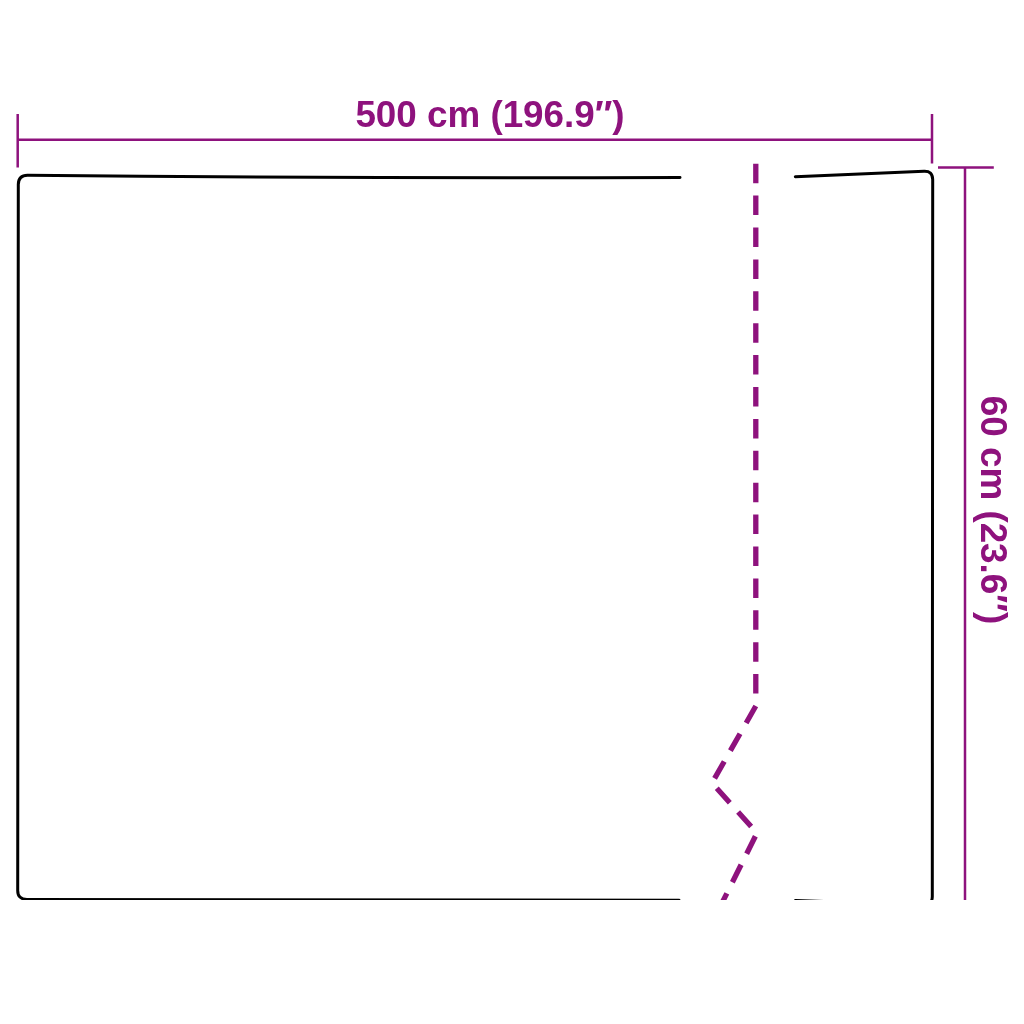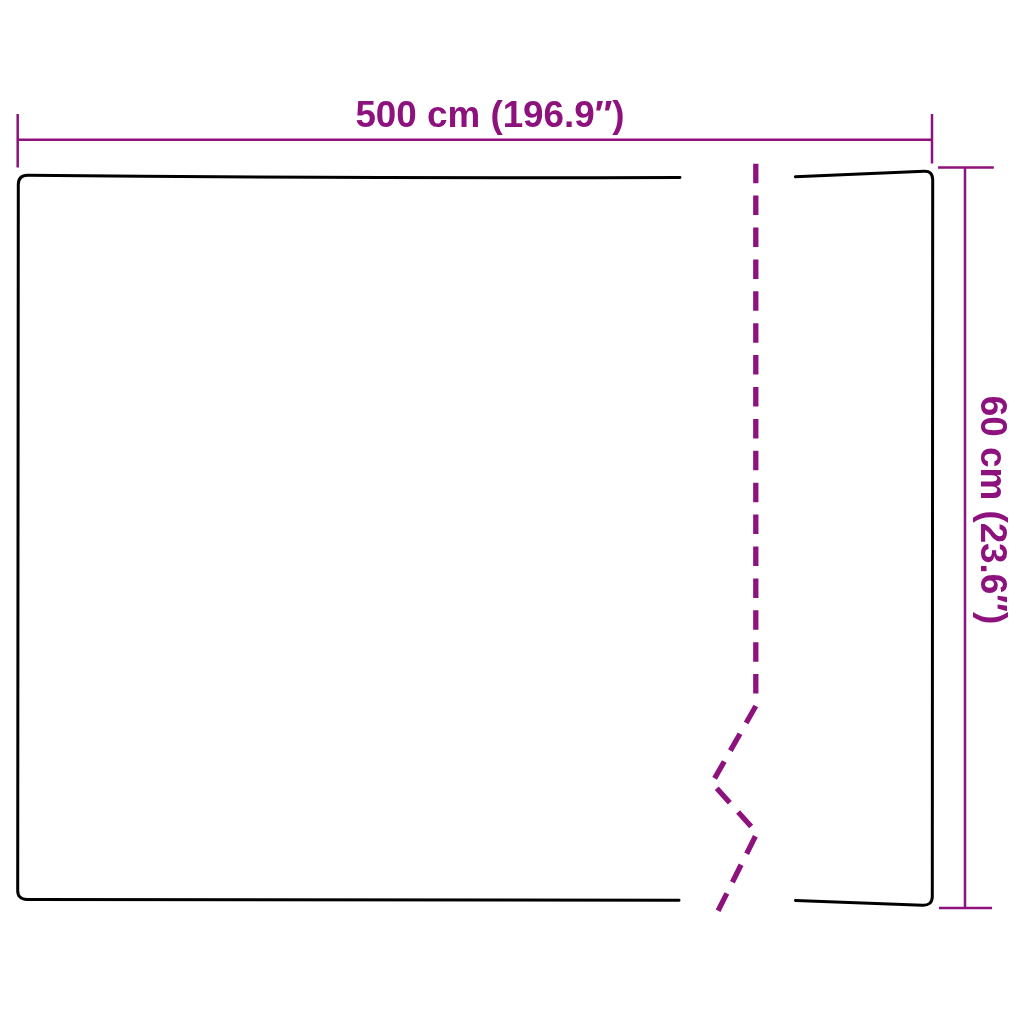--- a/index.html
+++ b/index.html
@@ -1,16 +1,16 @@
 <!DOCTYPE html>
 <html><head>
 <meta charset="utf-8">
 <style>
   html,body{margin:0;padding:0;background:#ffffff;}
-  .wrap{width:1024px;height:1024px;position:relative;overflow:hidden;background:#ffffff;}
+  .wrap{width:1024px;height:900px;position:relative;overflow:hidden;background:#ffffff;}
   svg{display:block;}
   text{font-family:"Liberation Sans", sans-serif;font-weight:bold;}
 </style>
 </head>
 <body>
 <div class="wrap">
 <svg width="1024" height="1024" viewBox="0 0 1024 1024">
 
   <path d="M 795.3,176.8 L 924,171.2 Q 932.6,170.8 932.7,179.5 L 932.3,896.5 Q 932.2,905.6 922.5,905.3 L 795.5,900.4" fill="none" stroke="#000000" stroke-width="3" stroke-linecap="round" stroke-linejoin="round"></path>
 

